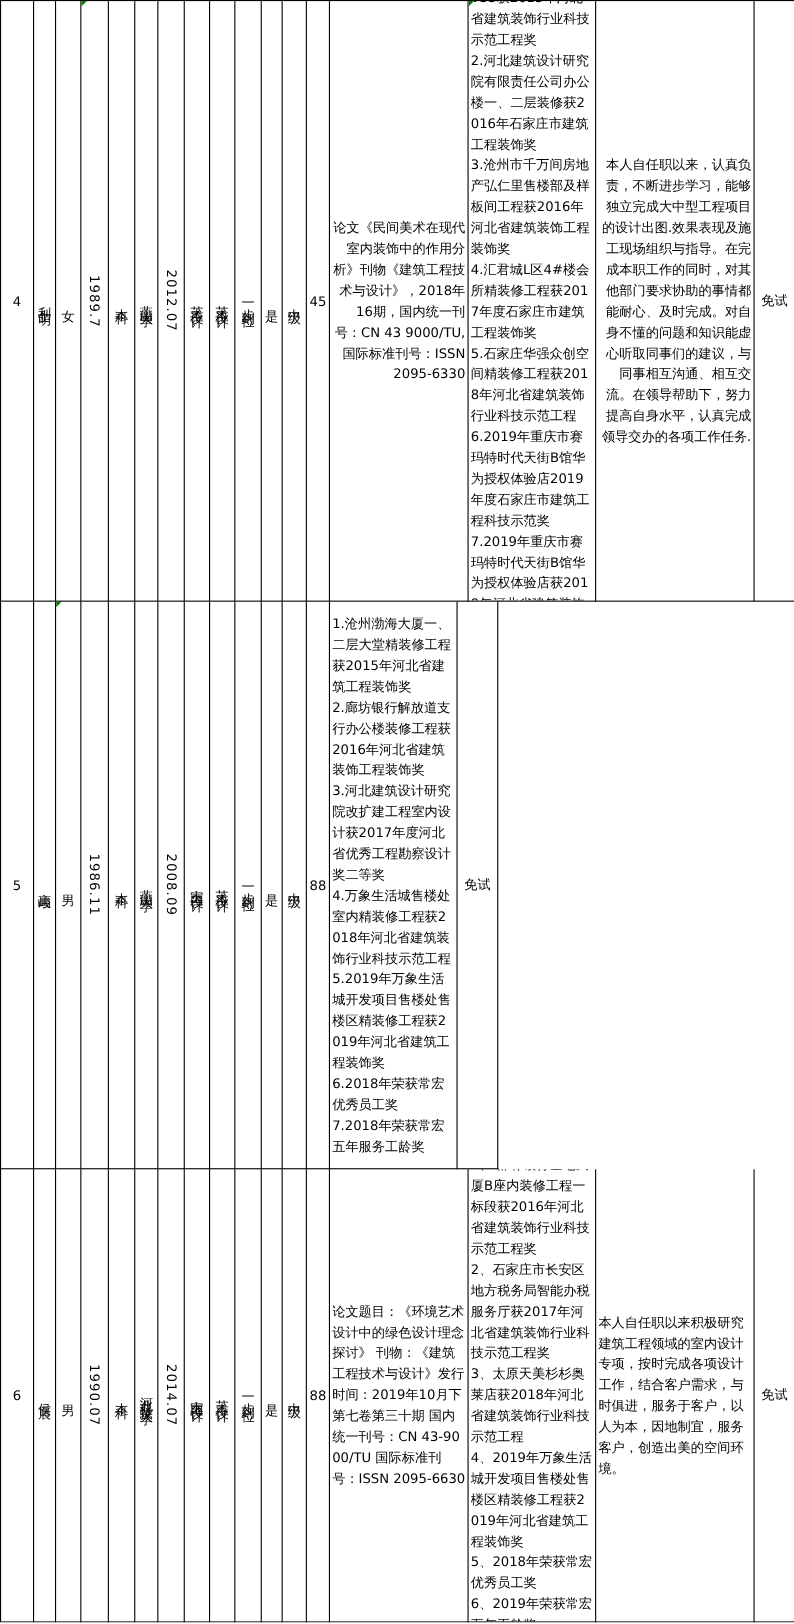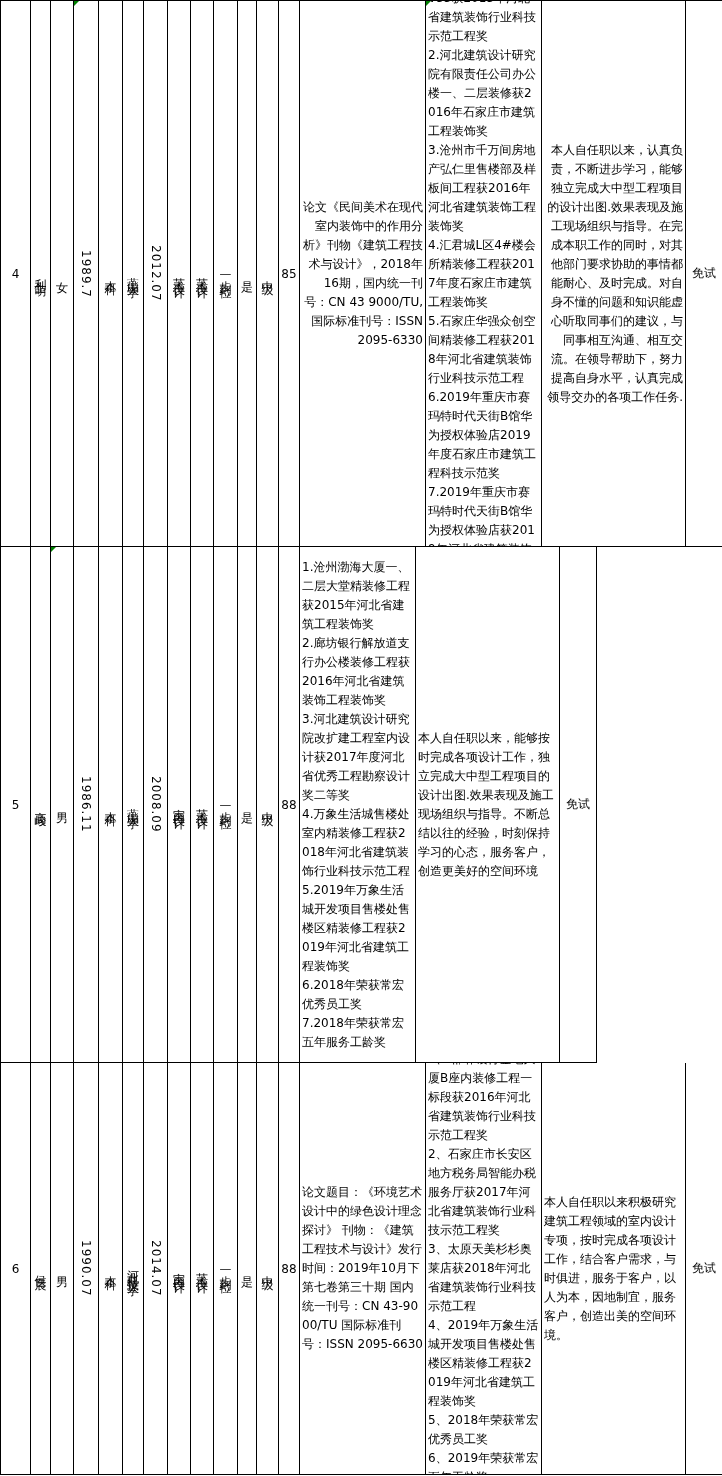--- a/index.html
+++ b/index.html
@@ -102,21 +102,21 @@
     <div class="cell cw10">
         <span class="vtext">一步到位</span>
       </div>
     <div class="cell cw11">
         <span class="vtext">是</span>
       </div>
     <div class="cell cw12">
         <span class="vtext">中级</span>
       </div>
     <div class="cell cw13">
-        <span>85</span>
+        <span>45</span>
       </div>
     <div class="cell cw14">
         <div class="block ta-center">论文《民间美术在现代室内装饰中的作用分析》刊物《建筑工程技术与设计》，2018年16期，国内统一刊号：CN 43 9000/TU,国际标准刊号：ISSN 2095-6330</div>
       </div>
     <div class="cell cw15">
         <span class="flag"></span>
         <div class="block pre">1.岳阳步行街真维斯JV55获2015年河北省建筑装饰行业科技示范工程奖
 2.河北建筑设计研究院有限责任公司办公楼一、二层装修获2016年石家庄市建筑工程装饰奖
 3.沧州市千万间房地产弘仁里售楼部及样板间工程获2016年河北省建筑装饰工程装饰奖
 4.汇君城L区4#楼会所精装修工程获2017年度石家庄市建筑工程装饰奖
@@ -175,23 +175,20 @@
       </div>
     <div class="cell cw15">
         <div class="block pre">1.沧州渤海大厦一、二层大堂精装修工程获2015年河北省建筑工程装饰奖
 2.廊坊银行解放道支行办公楼装修工程获2016年河北省建筑装饰工程装饰奖
 3.河北建筑设计研究院改扩建工程室内设计获2017年度河北省优秀工程勘察设计奖二等奖
 4.万象生活城售楼处室内精装修工程获2018年河北省建筑装饰行业科技示范工程
 5.2019年万象生活城开发项目售楼处售楼区精装修工程获2019年河北省建筑工程装饰奖
 6.2018年荣获常宏优秀员工奖
 7.2018年荣获常宏五年服务工龄奖</div>
       </div>
-    <div class="cell cw16">
-        <div class="block">本人自任职以来，能够按时完成各项设计工作，独立完成大中型工程项目的设计出图.效果表现及施工现场组织与指导。不断总结以往的经验，时刻保持学习的心态，服务客户，创造更美好的空间环境</div>
-      </div>
     <div class="cell cw17">
         <span>免试</span>
       </div>
   </div>
 
   <div class="row row3">
     <div class="cell cw1">
         <span>6</span>
       </div>
     <div class="cell cw2">

